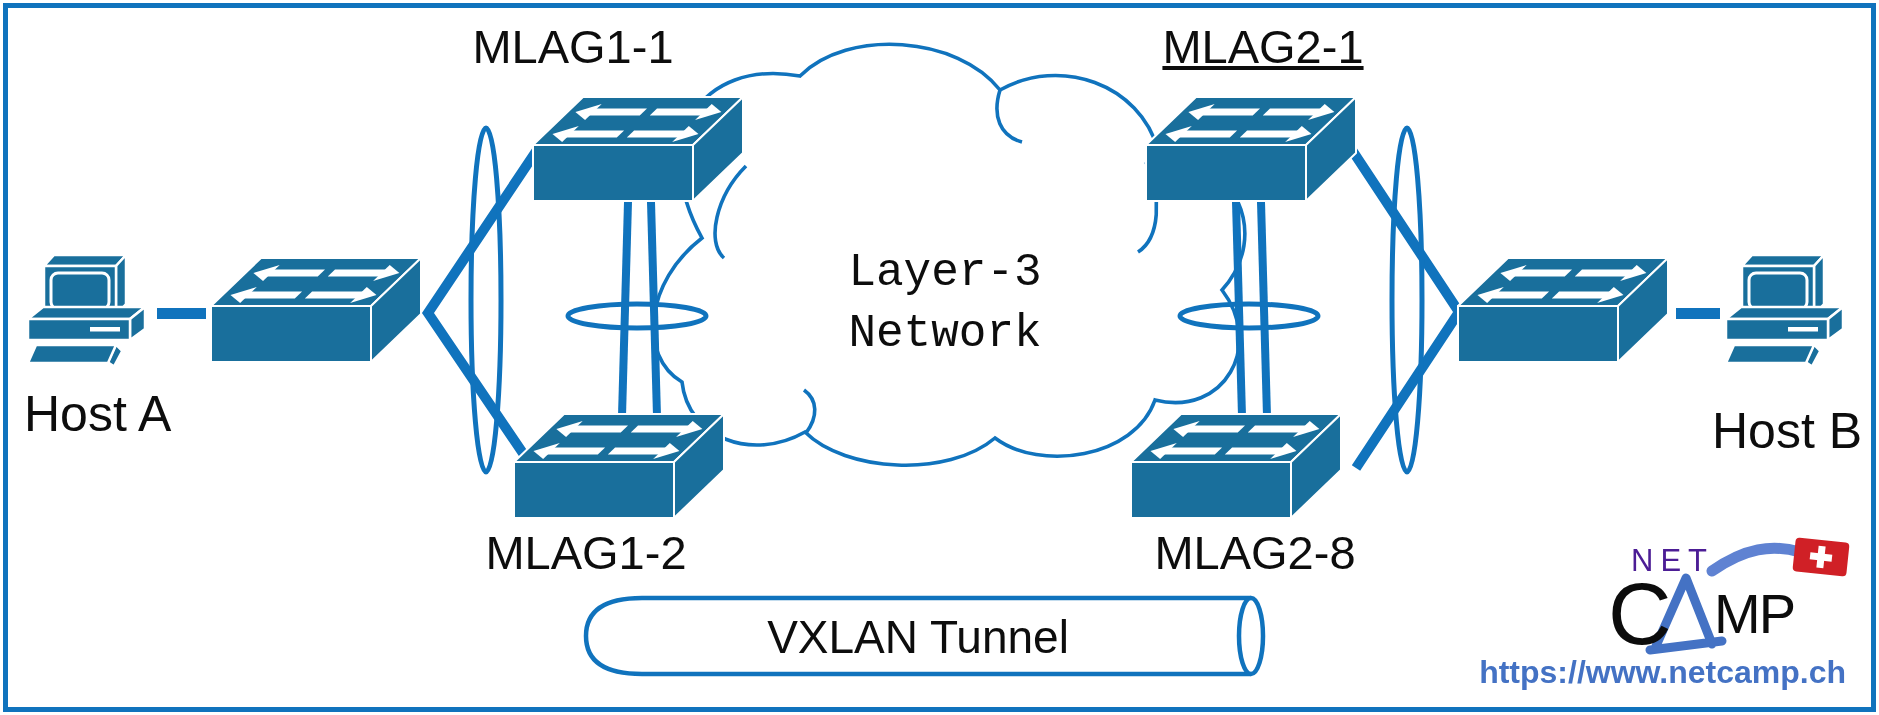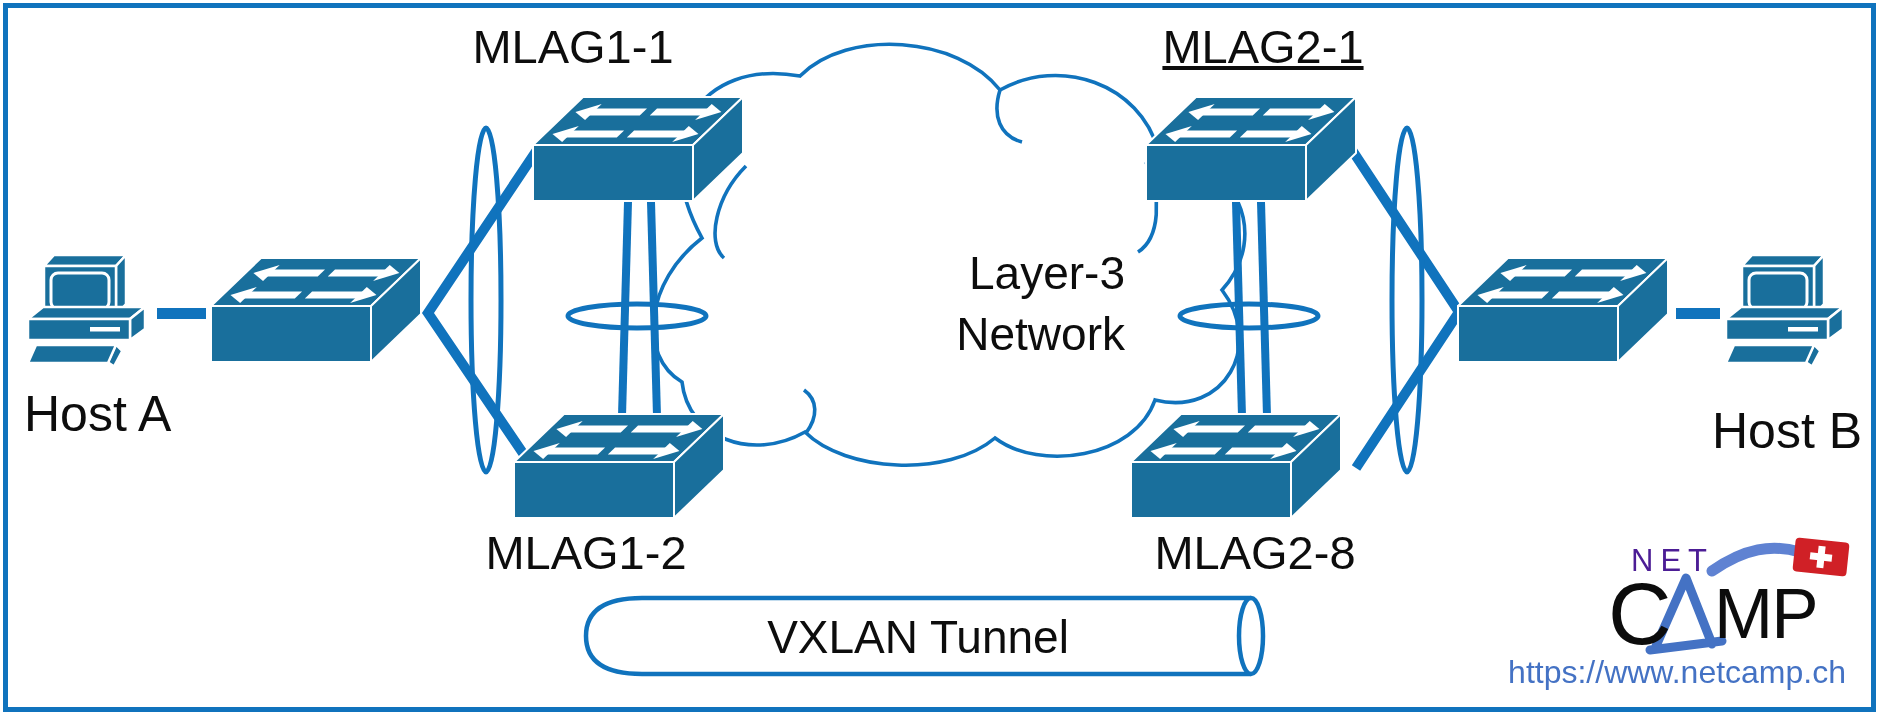--- a/index.html
+++ b/index.html
@@ -7,28 +7,28 @@
     position:relative;width:1879px;height:715px;background:#fff;
     font-family:"Liberation Sans", sans-serif;overflow:hidden;
   }
   #frame{
     position:absolute;left:3px;top:3px;right:3px;bottom:3px;
     border:5px solid var(--line-blue);pointer-events:none;
   }
   .lbl{position:absolute;color:var(--text-black);white-space:nowrap;}
   .node-lbl{font-size:47px;text-align:center;width:300px;letter-spacing:0px;}
   .host-lbl{font-size:50px;}
-  .cloud-lbl{font-size:46px;text-align:right;width:360px;line-height:61px;}
+  .cloud-lbl{font-size:46px;text-align:center;width:360px;line-height:61px;font-family:Liberation Mono, monospace;}
   .tunnel-lbl{font-size:46px;text-align:center;width:400px;}
   #diagram-svg{position:absolute;left:0;top:0;}
   
   #logo-net{position:absolute;left:1631px;top:543px;font-size:31px;letter-spacing:7px;color:#4c1d95;}
   #logo-c{position:absolute;left:1608px;top:570px;font-size:88px;line-height:88px;color:#0c0c0c;}
-  #logo-mp{position:absolute;left:1714px;top:570px;font-size:71px;line-height:88px;color:#0c0c0c;letter-spacing:-2px;}
-  #logo-url{position:absolute;right:33px;top:654px;font-size:32px;font-weight:normal;color:var(--logo-blue);}
+  #logo-mp{position:absolute;left:1714px;top:570px;font-size:56px;line-height:88px;color:#0c0c0c;letter-spacing:-2px;}
+  #logo-url{position:absolute;right:33px;top:654px;font-size:32px;font-weight:bold;color:var(--logo-blue);}
 </style>
 </head>
 <body>
 
 <div id="stage">
 
   <svg id="diagram-svg" width="1879" height="715" viewBox="0 0 1879 715">
     <defs>
 
       <g id="sw">

